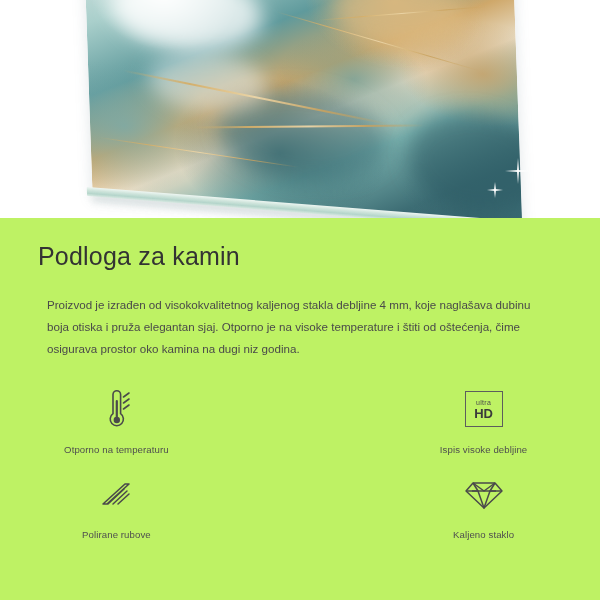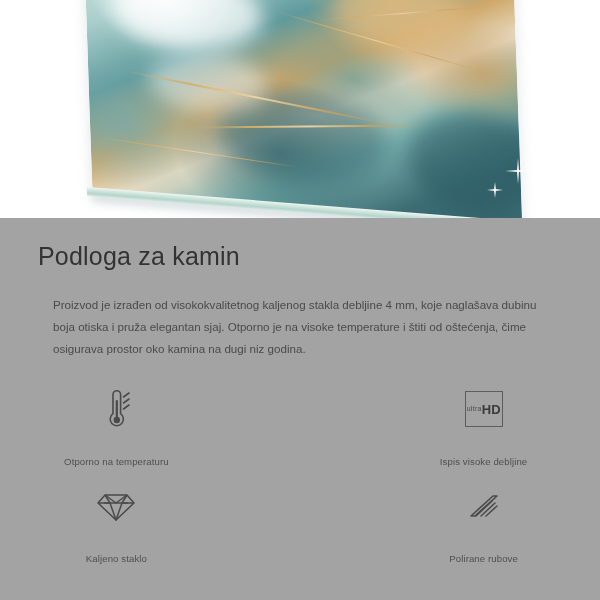--- a/index.html
+++ b/index.html
@@ -11,21 +11,21 @@
     height: 600px;
     background: #ffffff;
     font-family: "Liberation Sans", sans-serif;
     color: #3a3a3a;
     overflow: hidden;
   }
   .page {
     position: relative;
     width: 600px;
     height: 600px;
-    background: #a3a3a3;
+    background: #bef264;
   }
 
   
   .hero {
     position: relative;
     width: 600px;
     height: 218px;
     overflow: hidden;
     background: #ffffff;
   }
@@ -142,21 +142,21 @@
     margin: 0 0 20px 0;
     letter-spacing: 0.2px;
   }
   h1.title .line {
     display: block;
   }
   p.desc {
     font-size: 11.6px;
     line-height: 1.92;
     color: #4a4a4a;
-    margin: 15px;
+    margin: 9px;
     max-width: 530px;
   }
 
   
   .features {
     margin-top: 26px;
     padding: 0 26px;
   }
   .feature-row {
     display: flex;
@@ -169,31 +169,32 @@
     flex-direction: column;
     align-items: center;
   }
   .feature-icon {
     height: 46px;
     display: flex;
     align-items: center;
     justify-content: center;
   }
   .feature-label {
-    margin-top: 24px;
+    margin-top: 12px;
     font-size: 9.6px;
     color: #4f4f4f;
     text-align: center;
     letter-spacing: 0.1px;
   }
   .hd-badge {
     width: 36px;
     height: 34px;
     border: 1.6px solid #5d5d5d;
     display: flex;
+    flex-direction: column;
     align-items: center;
     justify-content: center;
     line-height: 1;
   }
   .hd-badge .ultra {
     font-size: 7px;
     letter-spacing: 0.3px;
     color: #4a4a4a;
     margin-bottom: 1px;
   }
@@ -266,40 +267,40 @@
         <div class="feature-label">Ispis visoke debljine</div>
       </div>
 
 
     </div>
 
     <div class="feature-row">
 
       <div class="feature">
         <div class="feature-icon">
+          <svg width="44" height="40" viewBox="0 0 44 40" fill="none" stroke="#4a4a4a" stroke-width="1.5" stroke-linecap="round" stroke-linejoin="round">
+            <path d="M9 30 L31 10 h4 L13 30z" stroke-width="1.6"></path>
+            <line x1="14" y1="30" x2="30" y2="15"></line>
+            <line x1="19" y1="30" x2="33" y2="17"></line>
+            <line x1="24" y1="30" x2="35" y2="20"></line>
+          </svg>
+        </div>
+        <div class="feature-label">Polirane rubove</div>
+      </div>
+
+      <div class="feature">
+        <div class="feature-icon">
           <svg width="44" height="40" viewBox="0 0 44 40" fill="none" stroke="#4a4a4a" stroke-width="1.5" stroke-linejoin="round">
             <path d="M11 9 h22 l7 8 -18 17 -18 -17z"></path>
             <path d="M4 17 h36"></path>
             <path d="M11 9 l5 8 -6 0"></path>
             <path d="M33 9 l-5 8 6 0"></path>
             <path d="M16 17 l6 17 6 -17"></path>
             <path d="M11 9 l11 8 11 -8"></path>
           </svg>
         </div>
         <div class="feature-label">Kaljeno staklo</div>
       </div>
 
-      <div class="feature">
-        <div class="feature-icon">
-          <svg width="44" height="40" viewBox="0 0 44 40" fill="none" stroke="#4a4a4a" stroke-width="1.5" stroke-linecap="round" stroke-linejoin="round">
-            <path d="M9 30 L31 10 h4 L13 30z" stroke-width="1.6"></path>
-            <line x1="14" y1="30" x2="30" y2="15"></line>
-            <line x1="19" y1="30" x2="33" y2="17"></line>
-            <line x1="24" y1="30" x2="35" y2="20"></line>
-          </svg>
-        </div>
-        <div class="feature-label">Polirane rubove</div>
-      </div>
-
 
     </div>
   </div>
 </div>
 
 </body></html>

